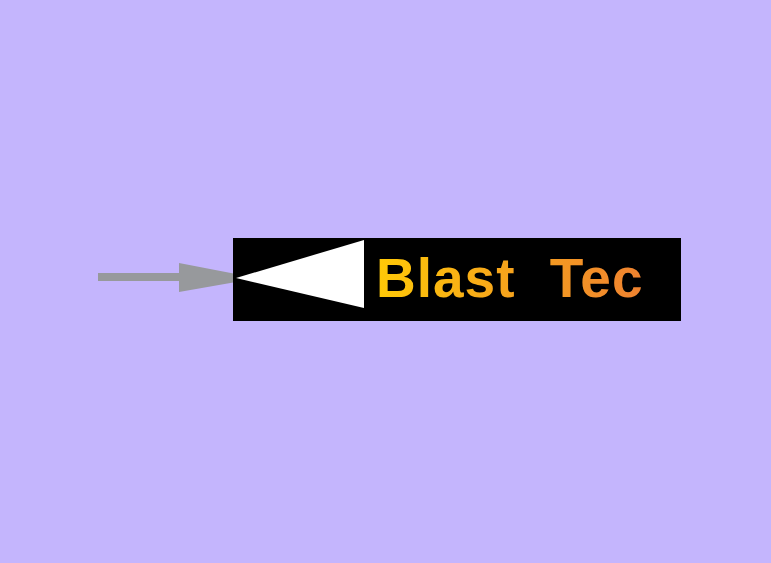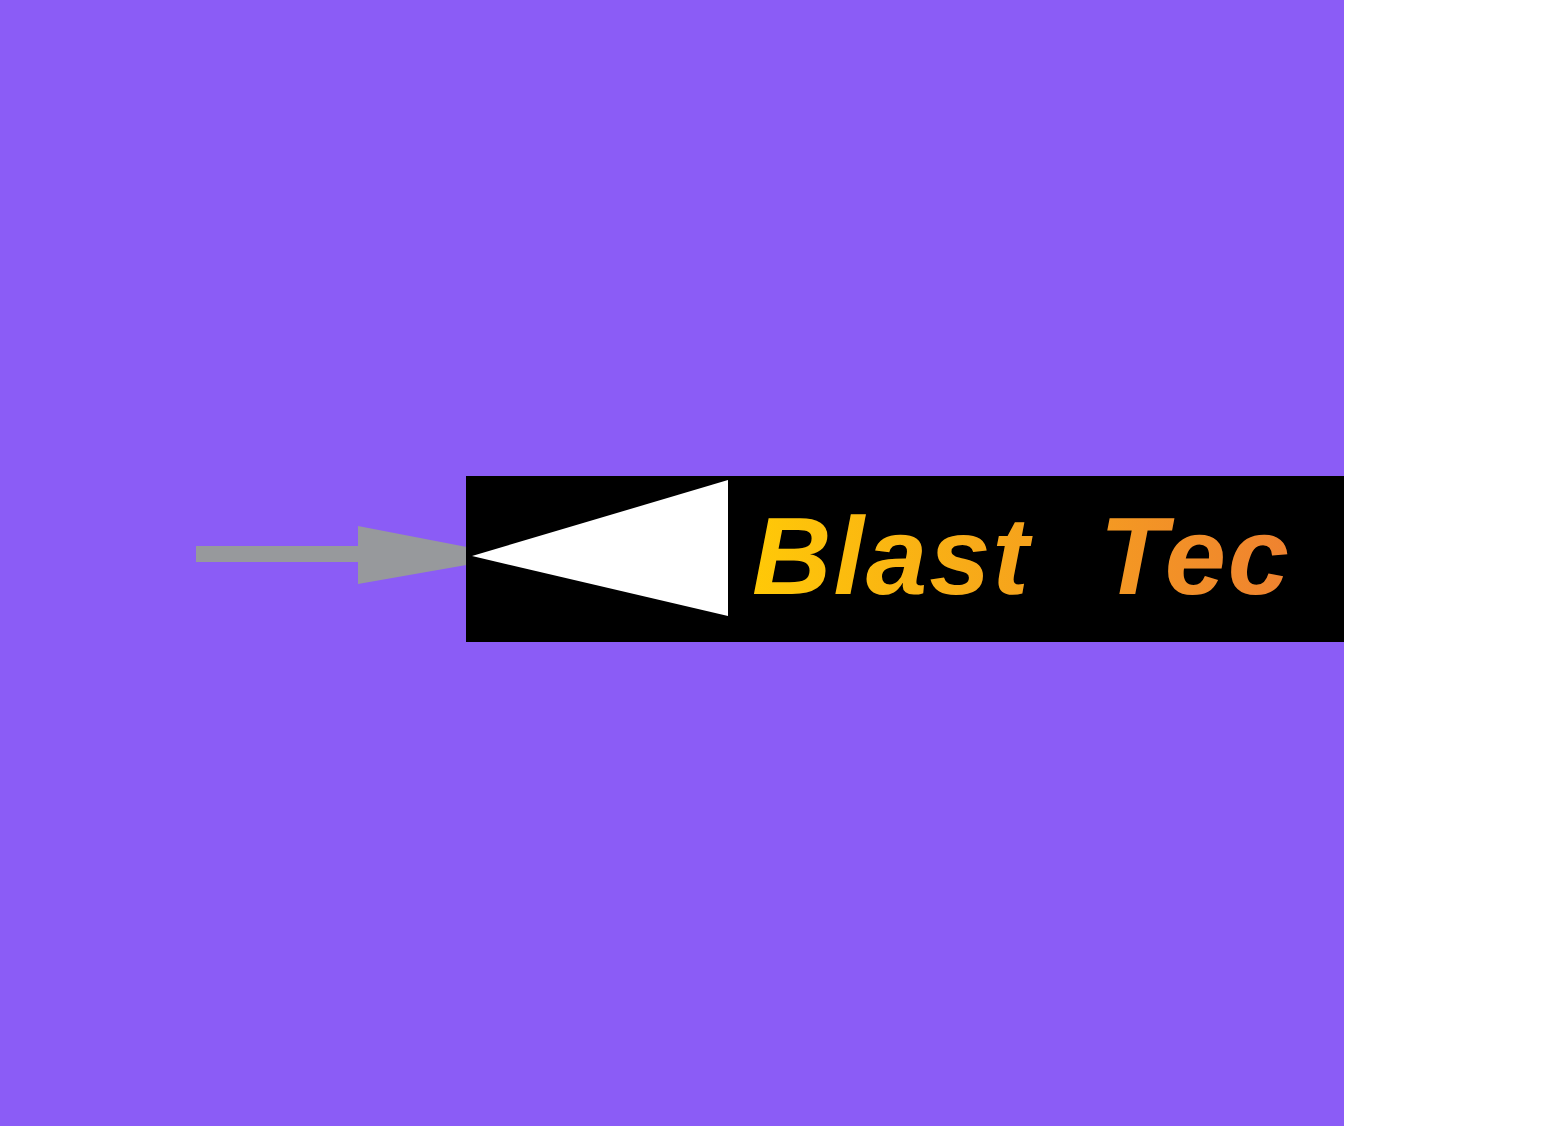--- a/index.html
+++ b/index.html
@@ -3,25 +3,24 @@
 <meta charset="utf-8">
 <style>
   html, body {
     margin: 0;
     padding: 0;
     background: #ffffff;
     font-family: "Liberation Sans", sans-serif;
   }
   .canvas {
     position: relative;
-    width: 672px;
+    width: 771px;
     height: 563px;
-    background: #8b5cf6;
+    background: #c4b5fd;
     overflow: hidden;
-    font-style: italic;
   }
   .logo-svg {
     position: absolute;
     left: 0;
     top: 0;
     width: 771px;
     height: 563px;
     display: block;
   }
   .wordmark {

